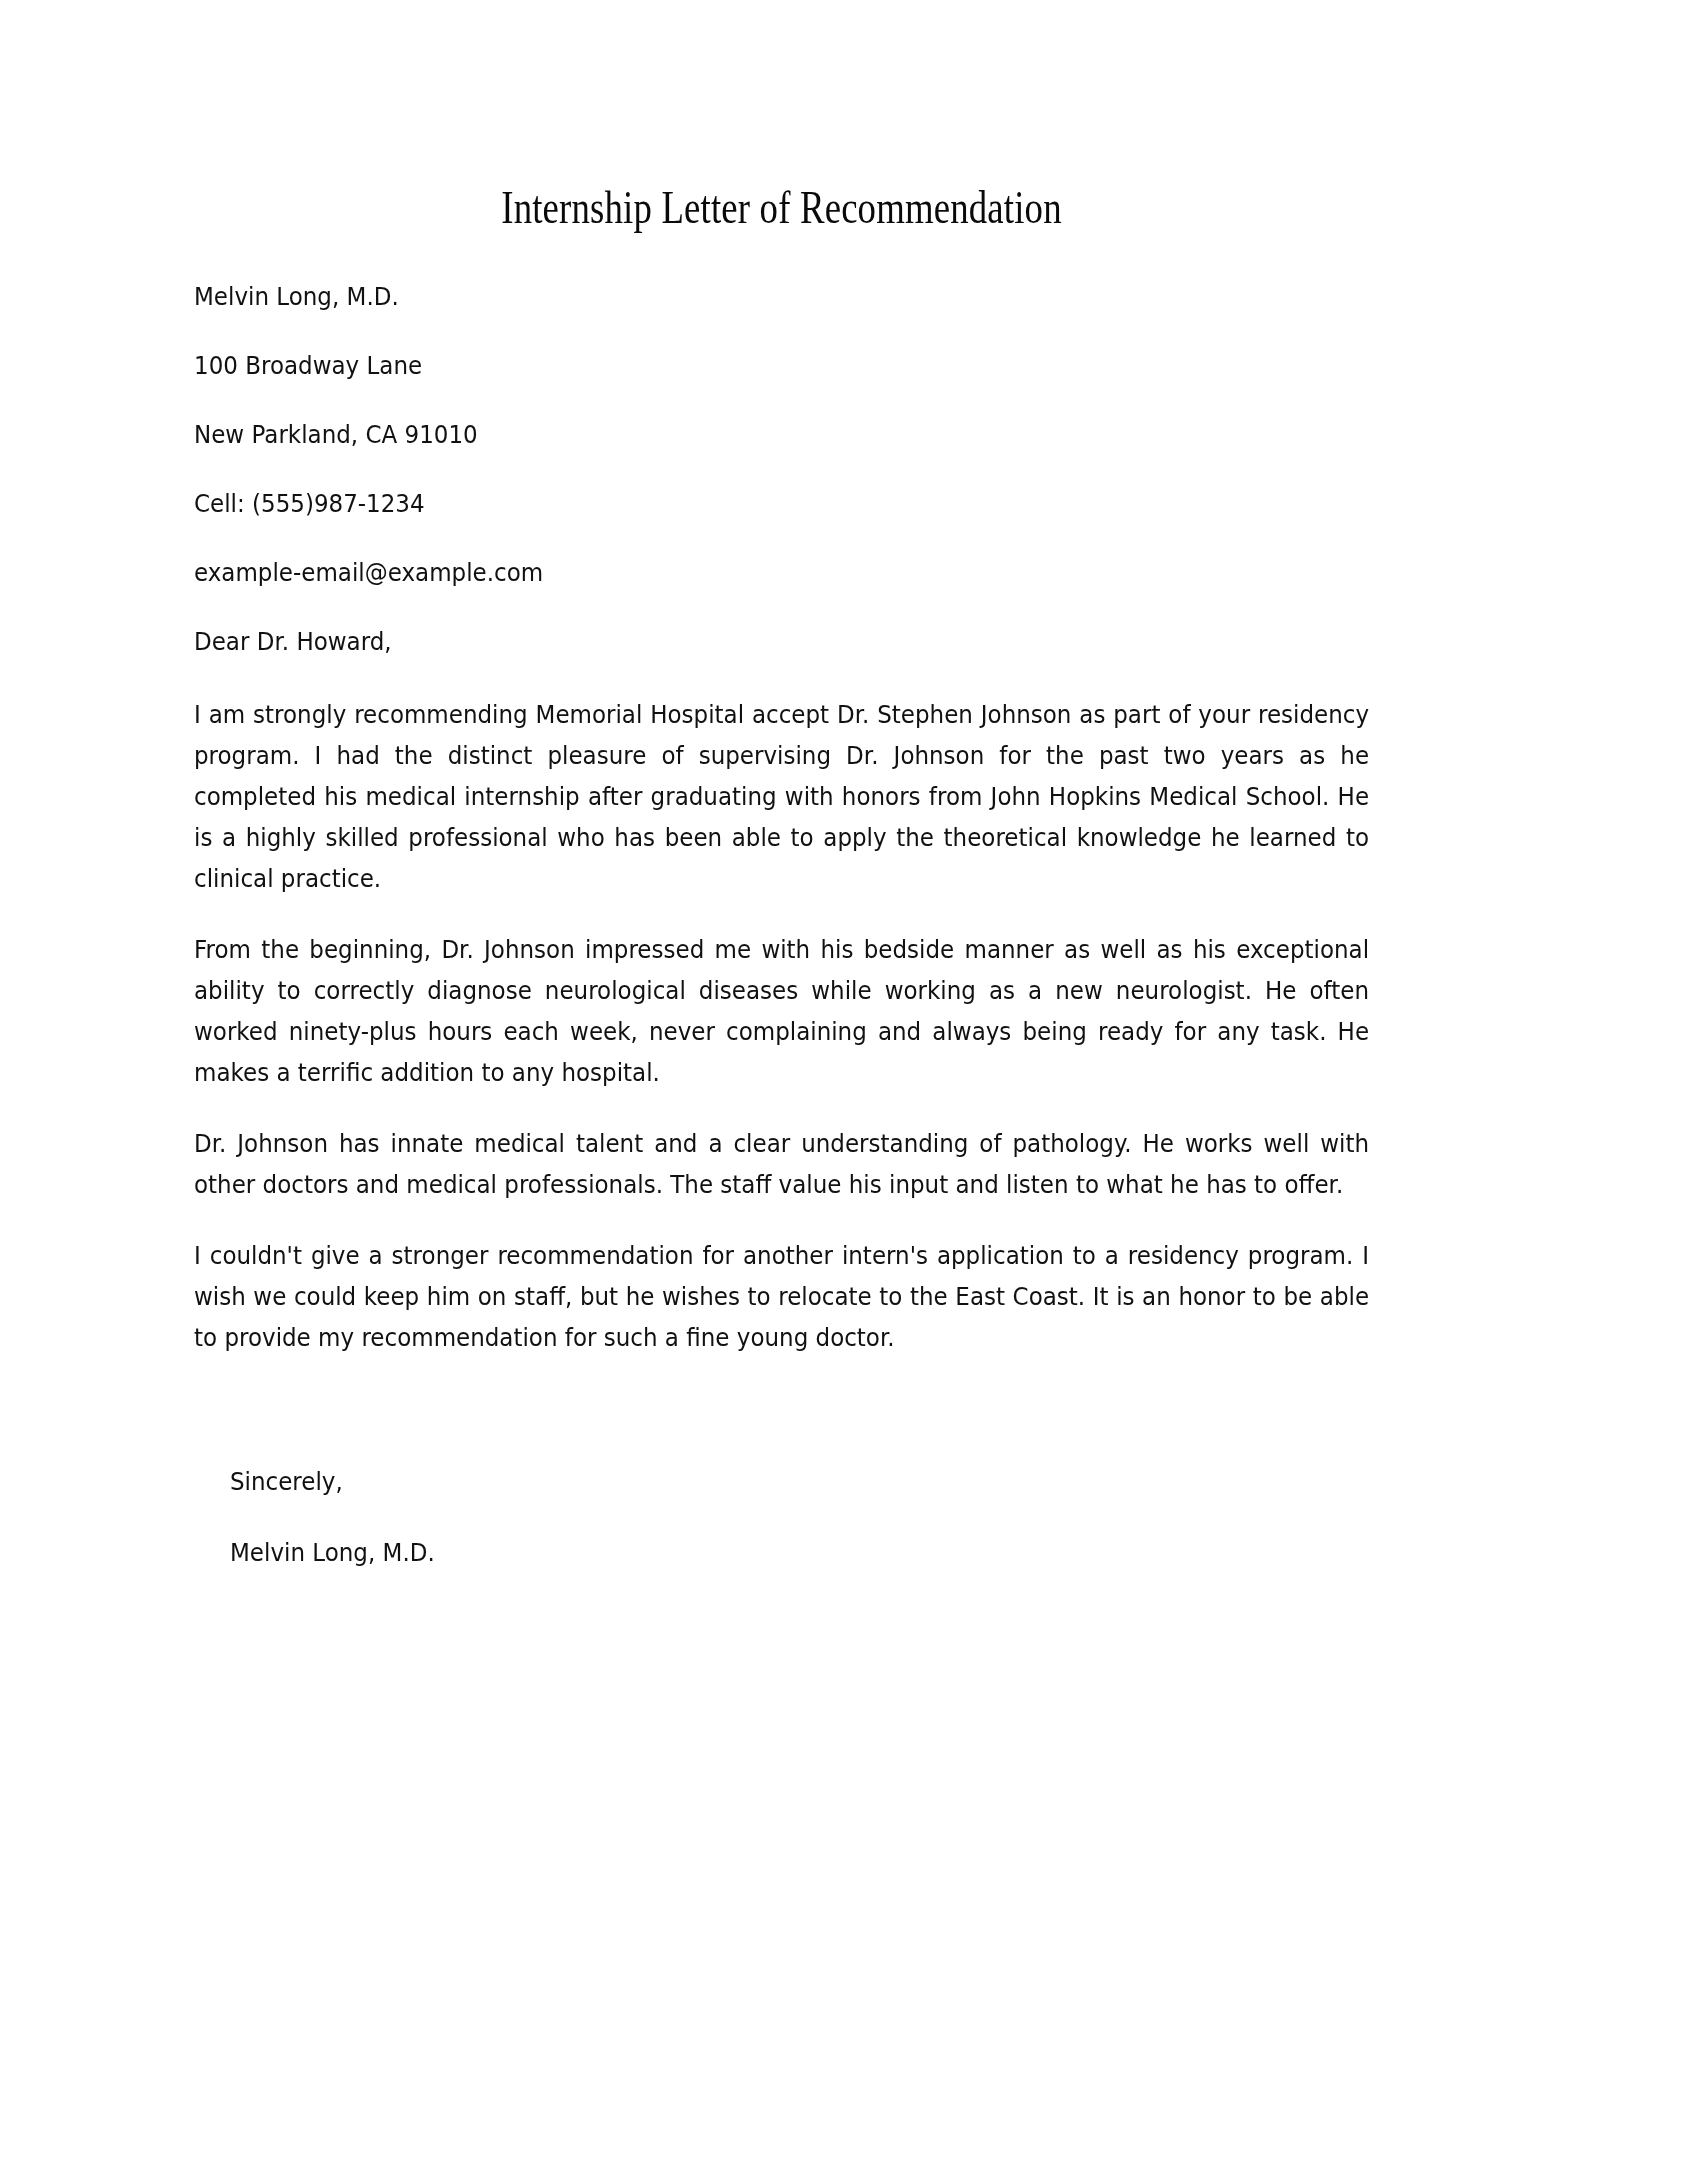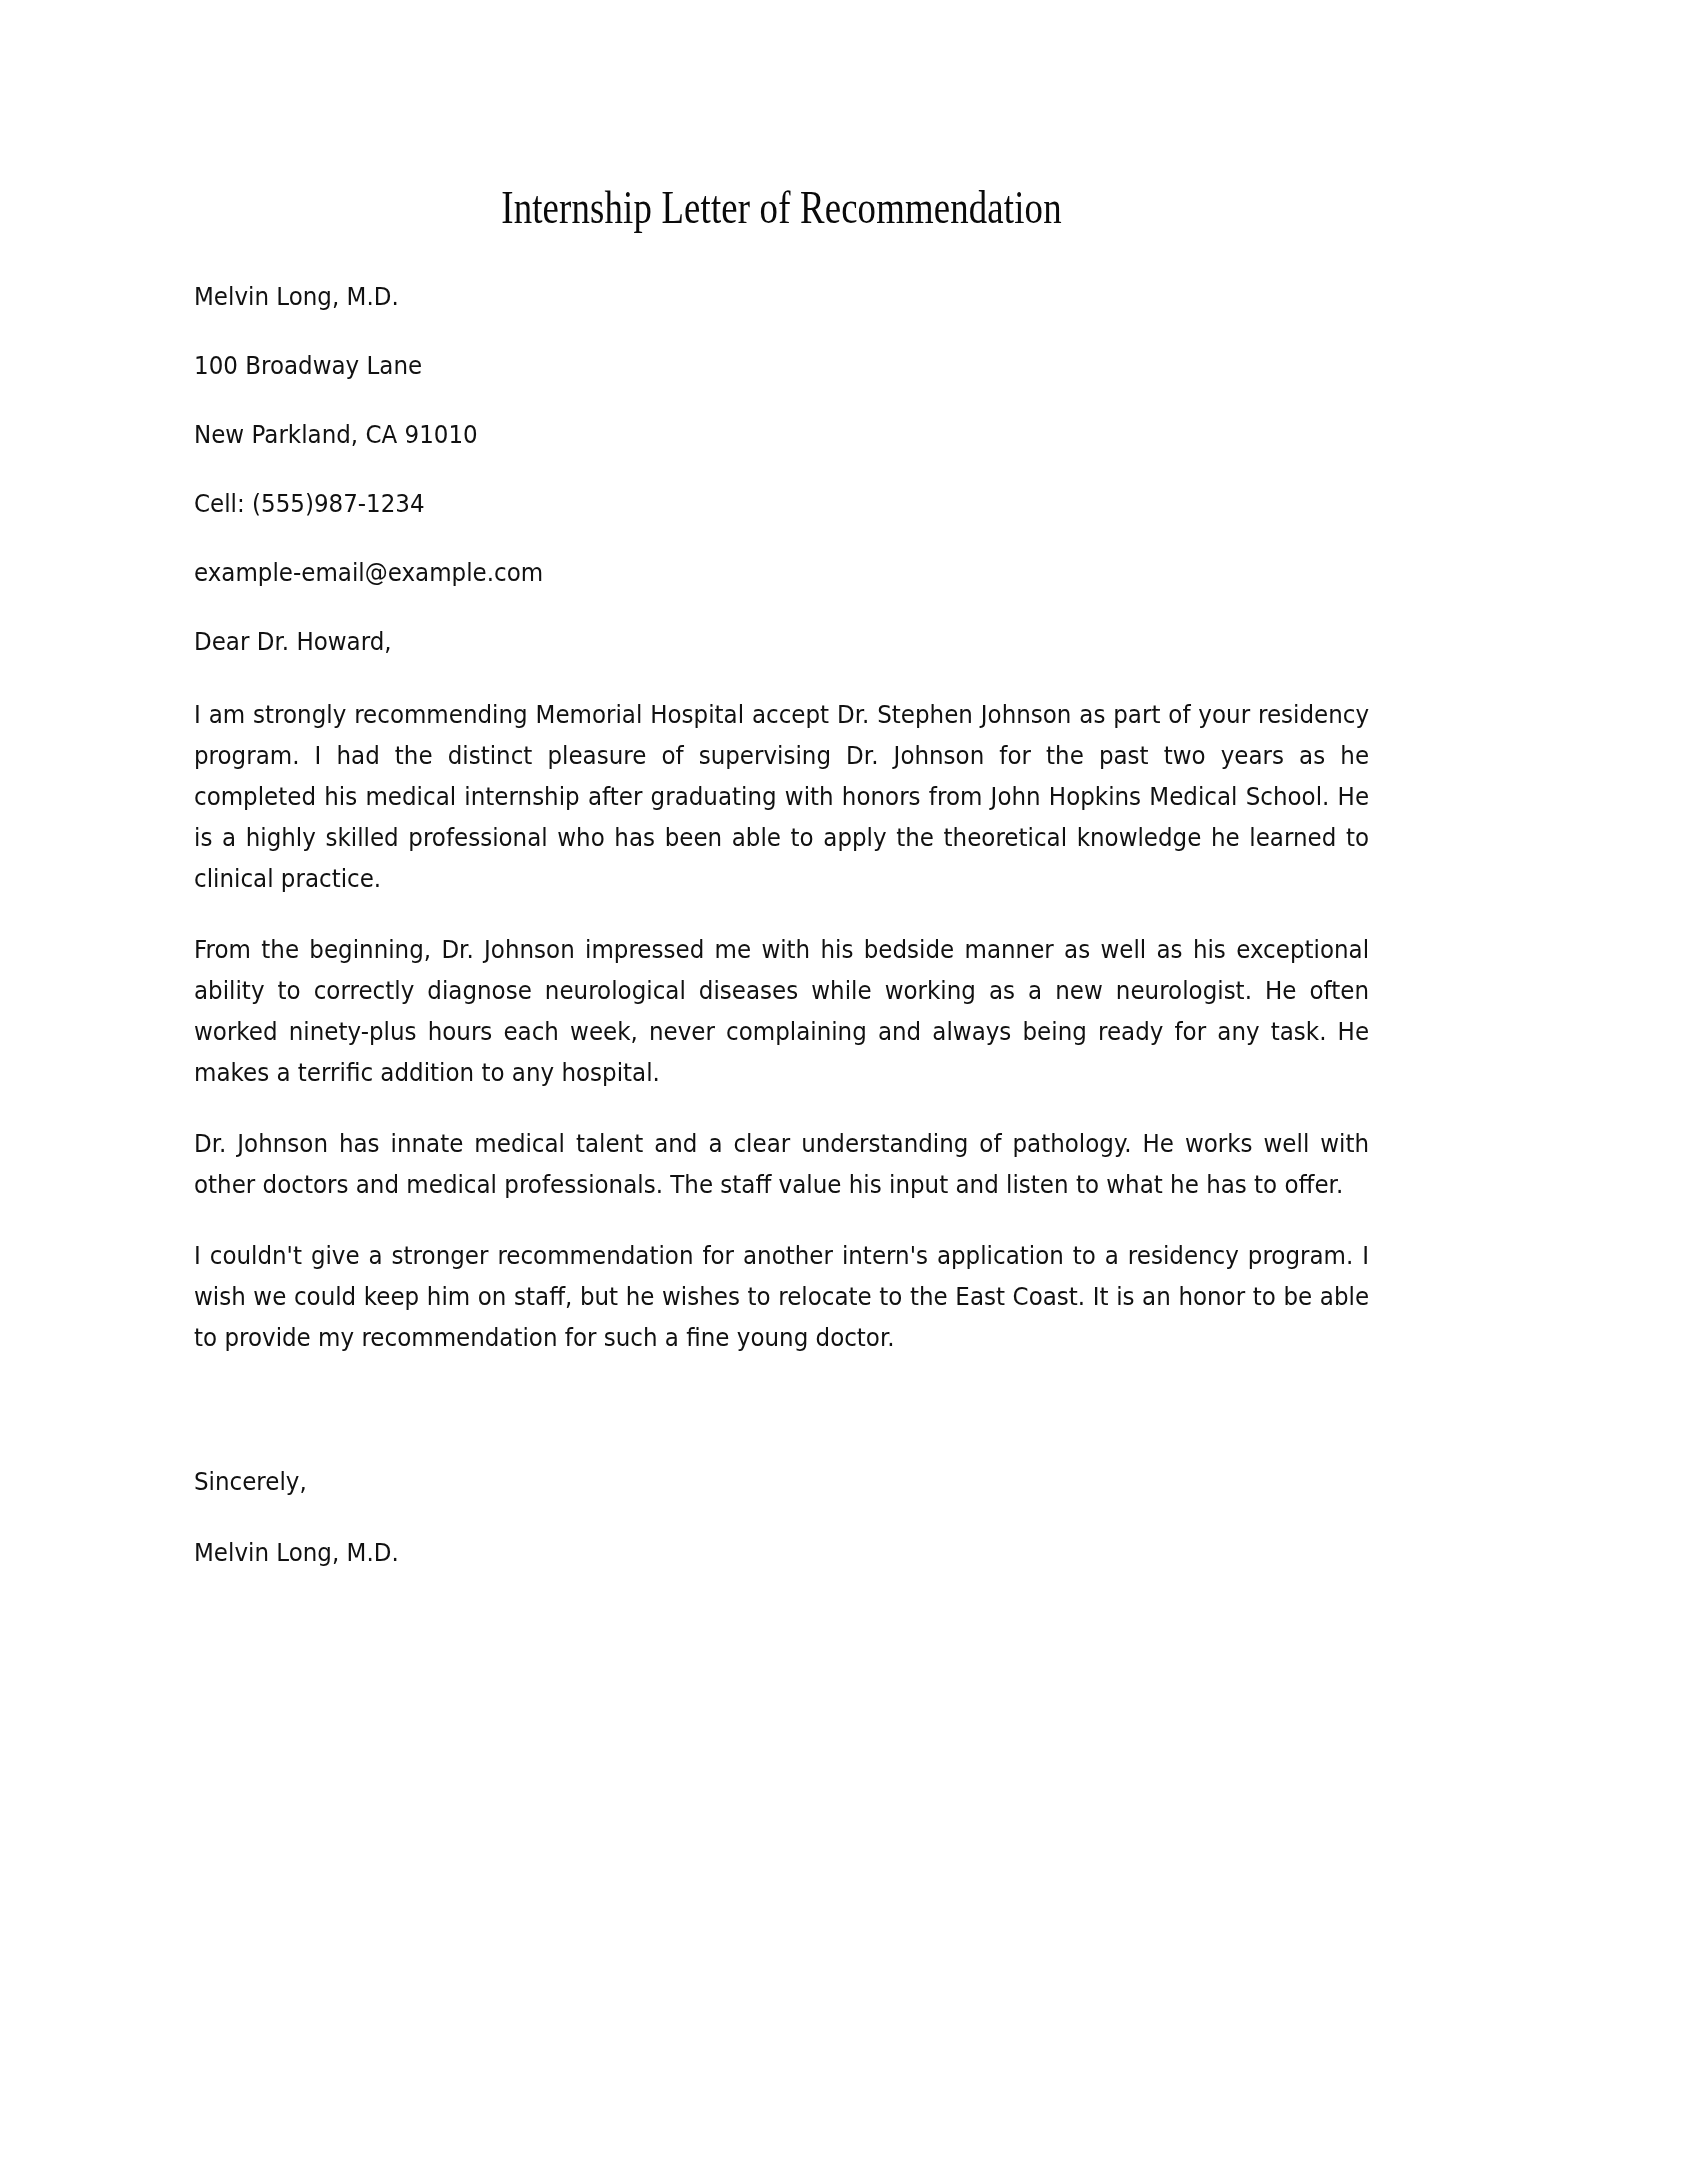--- a/index.html
+++ b/index.html
@@ -92,20 +92,21 @@
     width: 108.7%;
     hyphens: none;
   }
   .body-para:last-of-type {
     margin-bottom: 0;
   }
 
   
   .closing-block {
     margin-top: 111px;
+    margin-left: 36px;
   }
   .closing-line {
     font-family: "DejaVu Sans", sans-serif;
     font-size: 25px;
     line-height: 1.0;
     color: #111111;
     margin: 0 0 46px 0;
     transform: scaleX(0.92);
     transform-origin: left center;
     white-space: nowrap;

